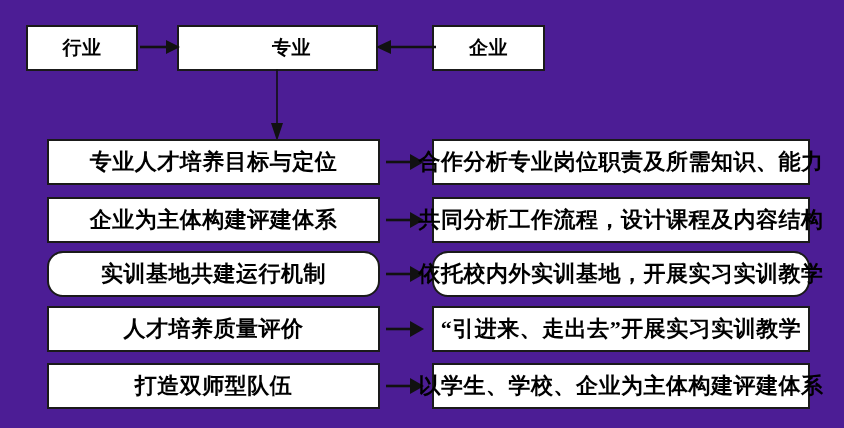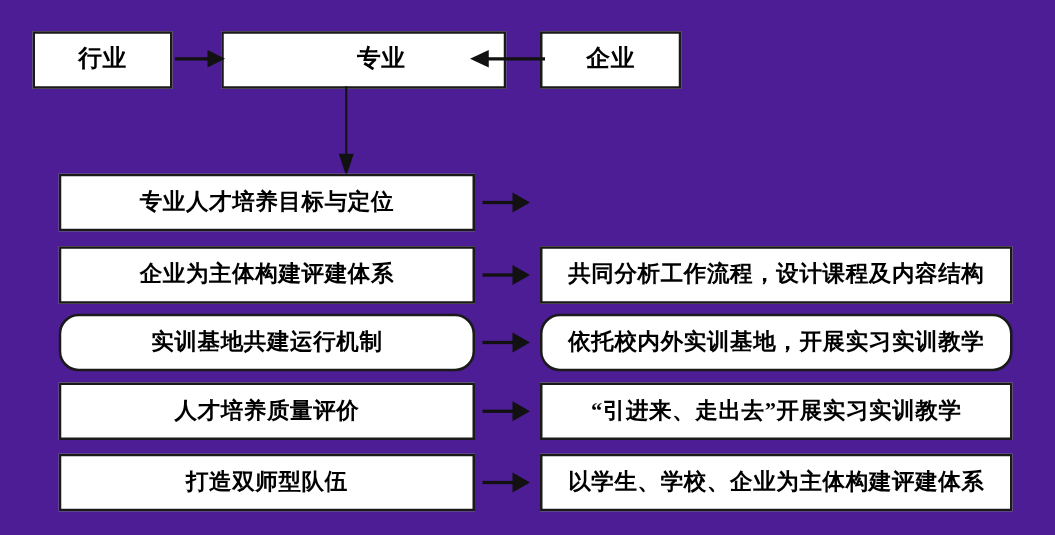--- a/index.html
+++ b/index.html
@@ -27,25 +27,25 @@
     align-items: center;
     justify-content: center;
     font-weight: 700;
     letter-spacing: 0.5px;
     line-height: 1.1;
     white-space: nowrap;
   }
   
   .top-box { height: 46px; font-size: 19px; }
   #box-industry { left: 26px;  top: 25px; width: 112px; }
-  #box-major    { left: 177px; top: 25px; width: 228px; padding-left: 28px; }
+  #box-major    { left: 177px; top: 25px; width: 201px; padding-left: 28px; }
   #box-company  { left: 432px; top: 25px; width: 113px; }
 
   
-  .col-box { height: 46px; font-size: 18px; }
+  .col-box { height: 46px; font-size: 22px; }
   .left-box  { left: 47px;  width: 333px; }
   .right-box { left: 432px; width: 378px; }
 
   
   .r0 { top: 139px; }
   .r1 { top: 197px; }
   .r2 { top: 251px; border-radius: 16px; }
   .r3 { top: 306px; }
   .r4 { top: 363px; }
 
@@ -98,20 +98,21 @@
     </svg>
   </div>
 
   <div class="box col-box left-box r0">专业人才培养目标与定位</div>
   <div class="arrow arrow-mid a0">
     <svg width="38" height="18" viewBox="0 0 38 18">
       <line x1="0" y1="9" x2="25" y2="9" stroke="#111111" stroke-width="2.6"></line>
       <polygon points="24,1 38,9 24,17" fill="#111111"></polygon>
     </svg>
   </div>
+  <div class="box col-box right-box r0">合作分析专业岗位职责及所需知识、能力</div>
 
   <div class="box col-box left-box r1">企业为主体构建评建体系</div>
   <div class="arrow arrow-mid a1">
     <svg width="38" height="18" viewBox="0 0 38 18">
       <line x1="0" y1="9" x2="25" y2="9" stroke="#111111" stroke-width="2.6"></line>
       <polygon points="24,1 38,9 24,17" fill="#111111"></polygon>
     </svg>
   </div>
   <div class="box col-box right-box r1">共同分析工作流程，设计课程及内容结构</div>
 

